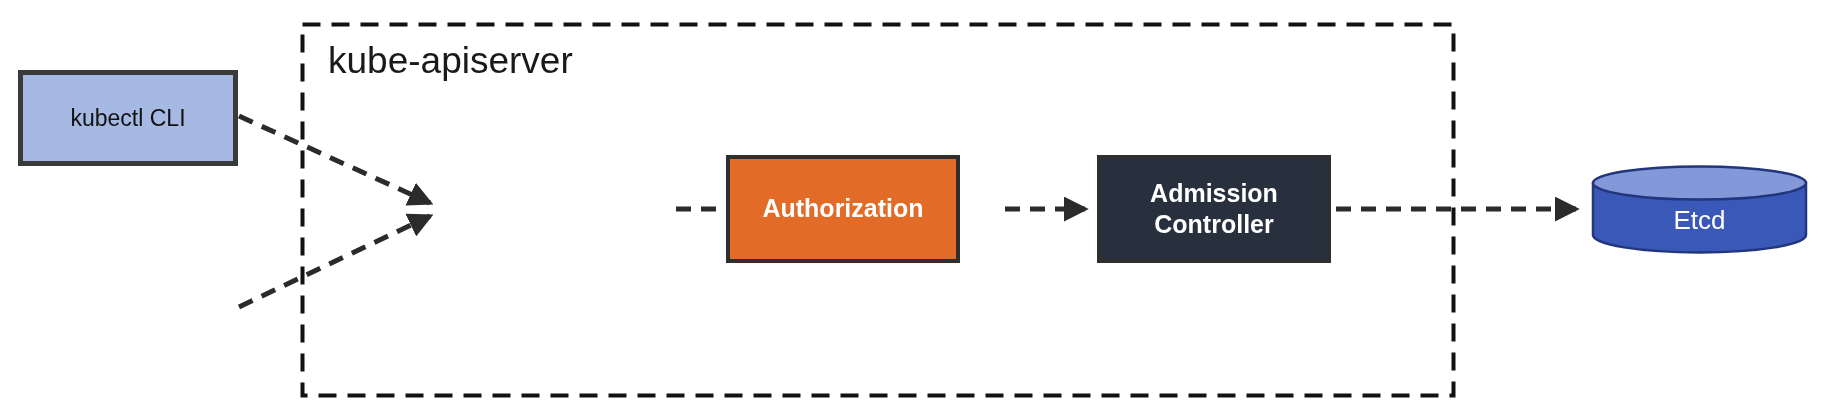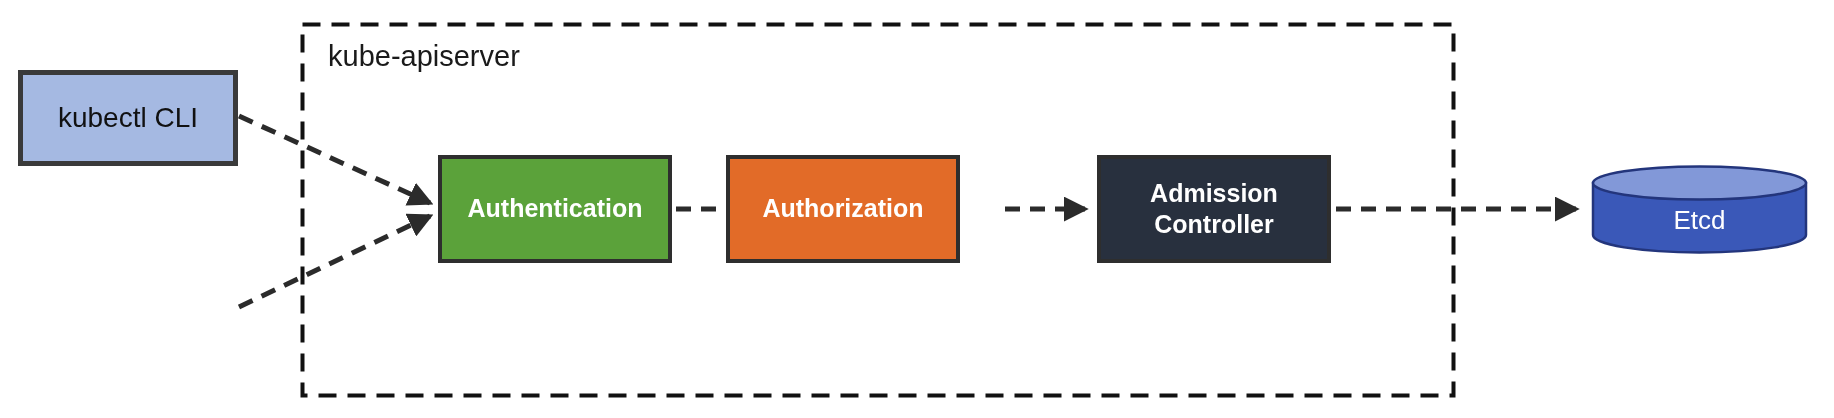--- a/index.html
+++ b/index.html
@@ -16,21 +16,21 @@
     position: absolute;
     display: flex;
     align-items: center;
     justify-content: center;
     text-align: center;
   }
   .client-box {
     width: 220px;
     height: 96px;
     border: 5px solid #3a3a3a;
-    font-size: 28px;
+    font-size: 23px;
     color: #111111;
   }
   .client-kubectl { left: 18px; top: 70px; }
   .client-go { left: 18px; top: 261px; }
 
   .boundary {
     position: absolute;
     left: 300px;
     top: 22px;
     width: 1156px;
@@ -38,21 +38,21 @@
   }
   .boundary > svg {
     position: absolute;
     left: 0; top: 0;
     width: 100%; height: 100%;
   }
   .boundary-label {
     position: absolute;
     left: 28px;
     top: 18px;
-    font-size: 29px;
+    font-size: 37px;
     color: #1a1a1a;
     white-space: nowrap;
   }
 
   .stage-box {
     top: 155px;
     width: 234px;
     height: 108px;
     border: 4px solid #2e2e2e;
     font-size: 25px;
@@ -116,23 +116,20 @@
   </div>
 
 
   <div class="boundary">
     <svg viewBox="0 0 1156 376" xmlns="http://www.w3.org/2000/svg">
       <rect x="2.5" y="2.5" width="1151" height="371" fill="none" stroke-width="4" stroke-dasharray="18 11" style="stroke: rgb(17, 17, 17);"></rect>
     </svg>
     <div class="boundary-label" style="color: rgb(26, 26, 26);">kube-apiserver</div>
   </div>
 
-  <div class="node stage-box stage-authentication" style="background-color: rgb(91, 162, 58);">
-    <span>Authentication</span>
-  </div>
 
   <div class="node stage-box stage-authorization" style="background-color: rgb(226, 107, 40);">
     <span>Authorization</span>
   </div>
 
   <div class="node stage-box stage-admission" style="background-color: rgb(40, 48, 62);">
     <span>Admission Controller</span>
   </div>
 
   <div class="etcd">

